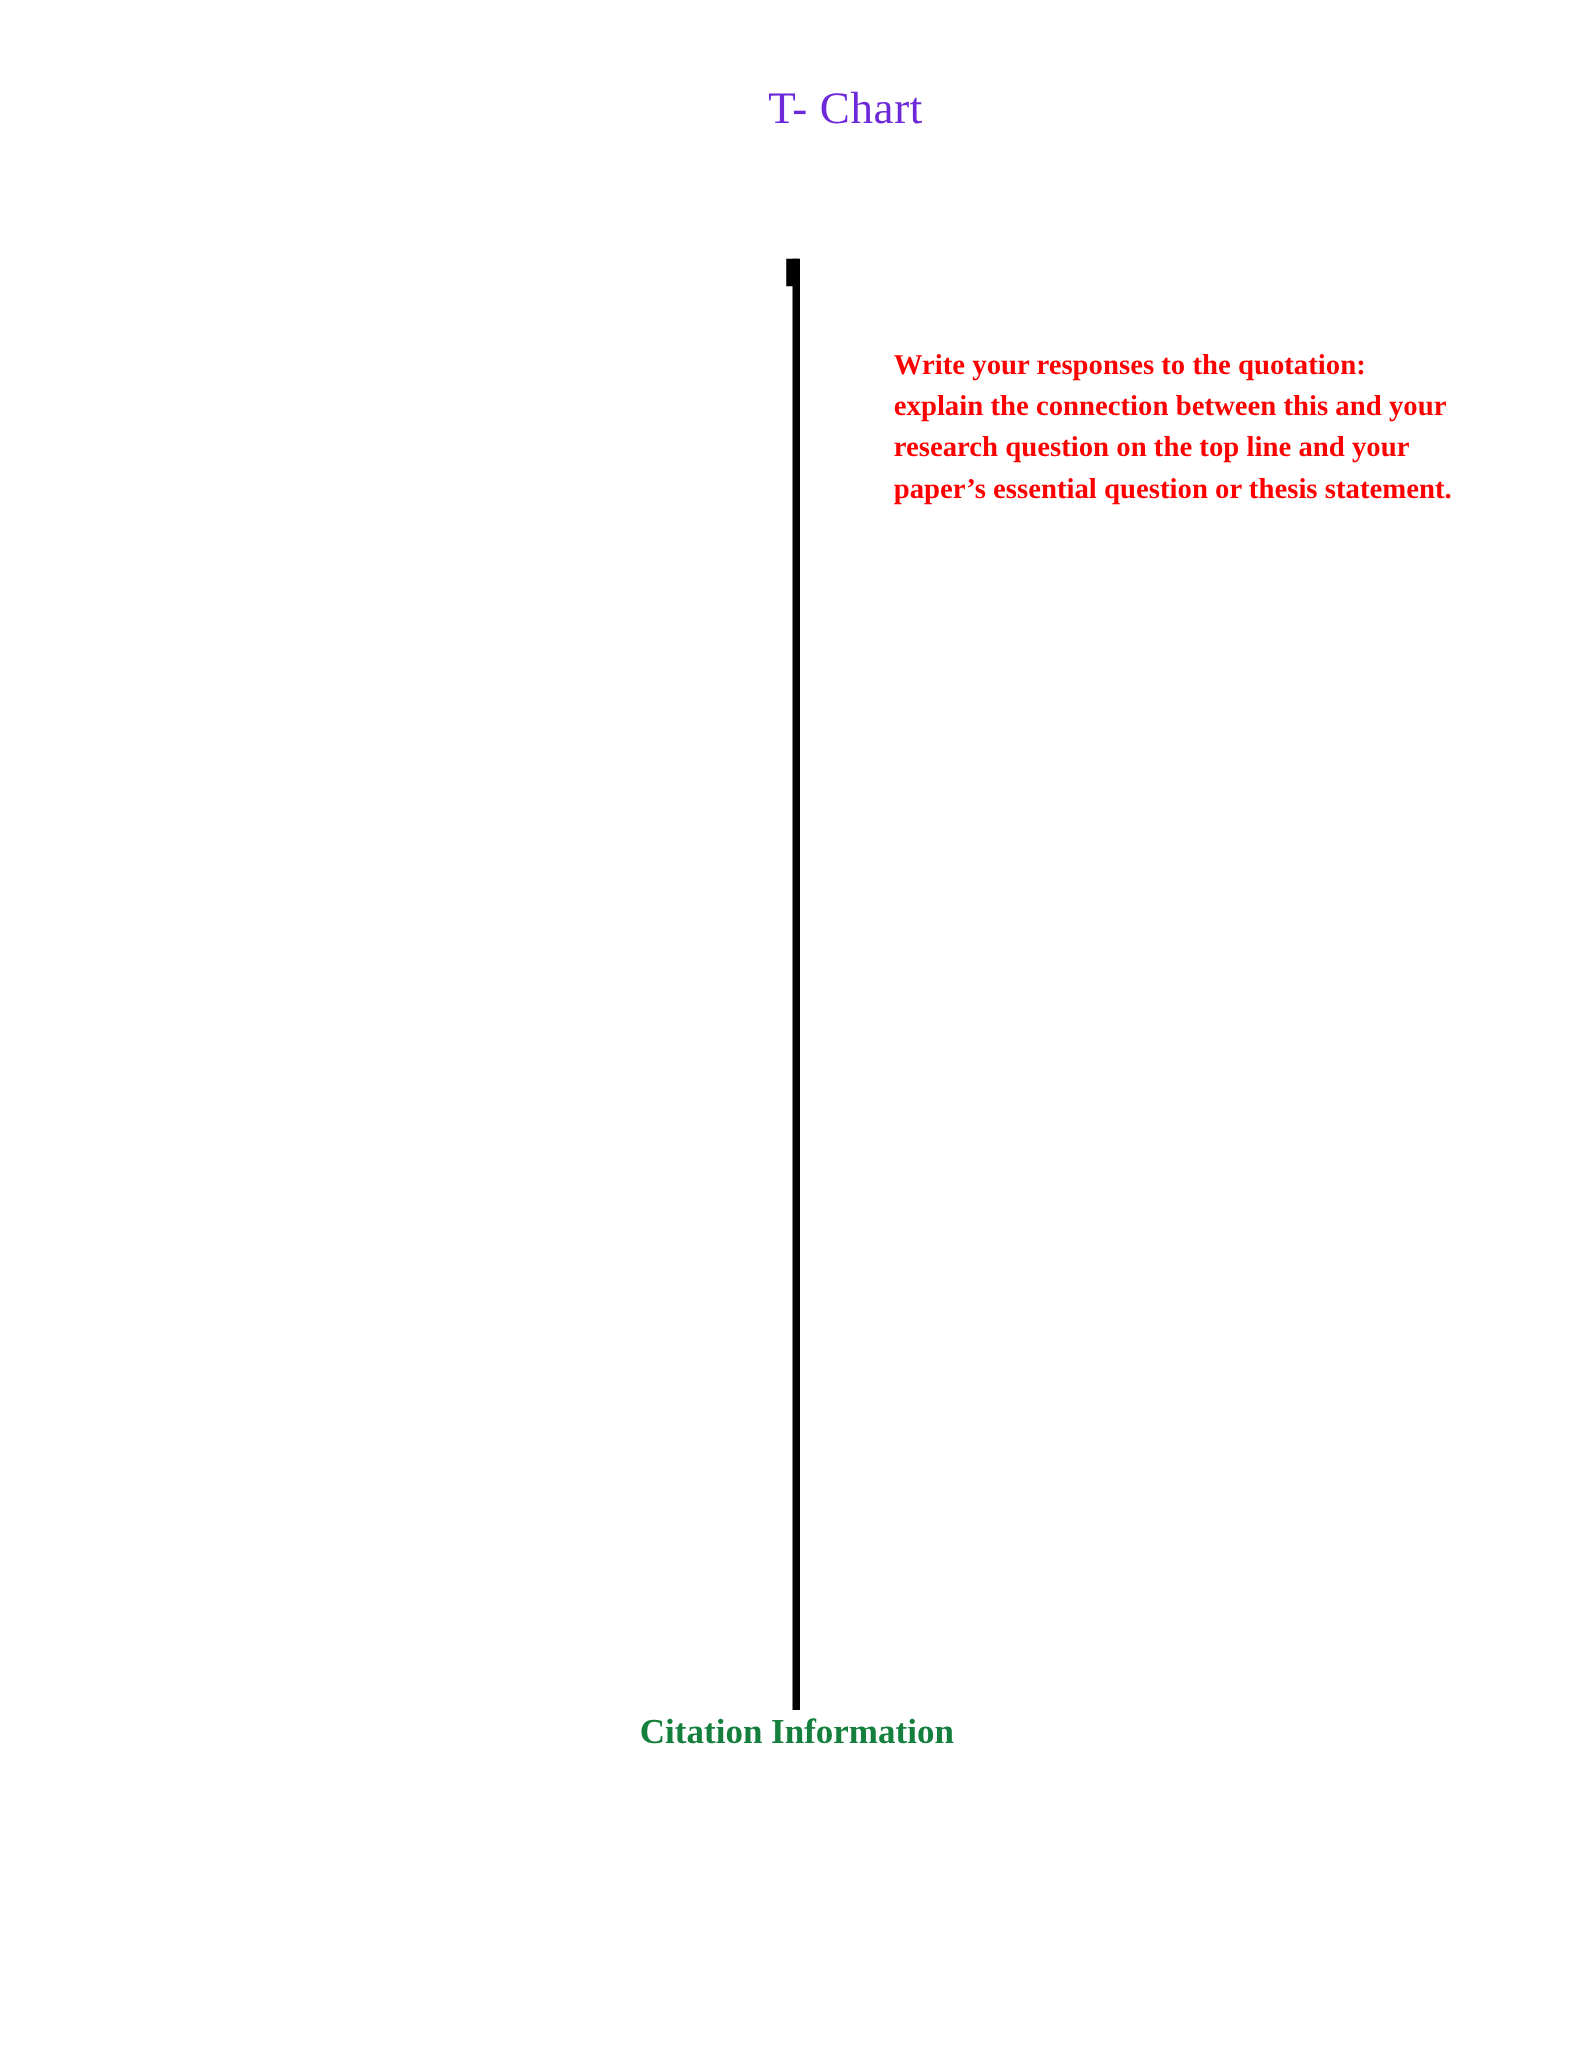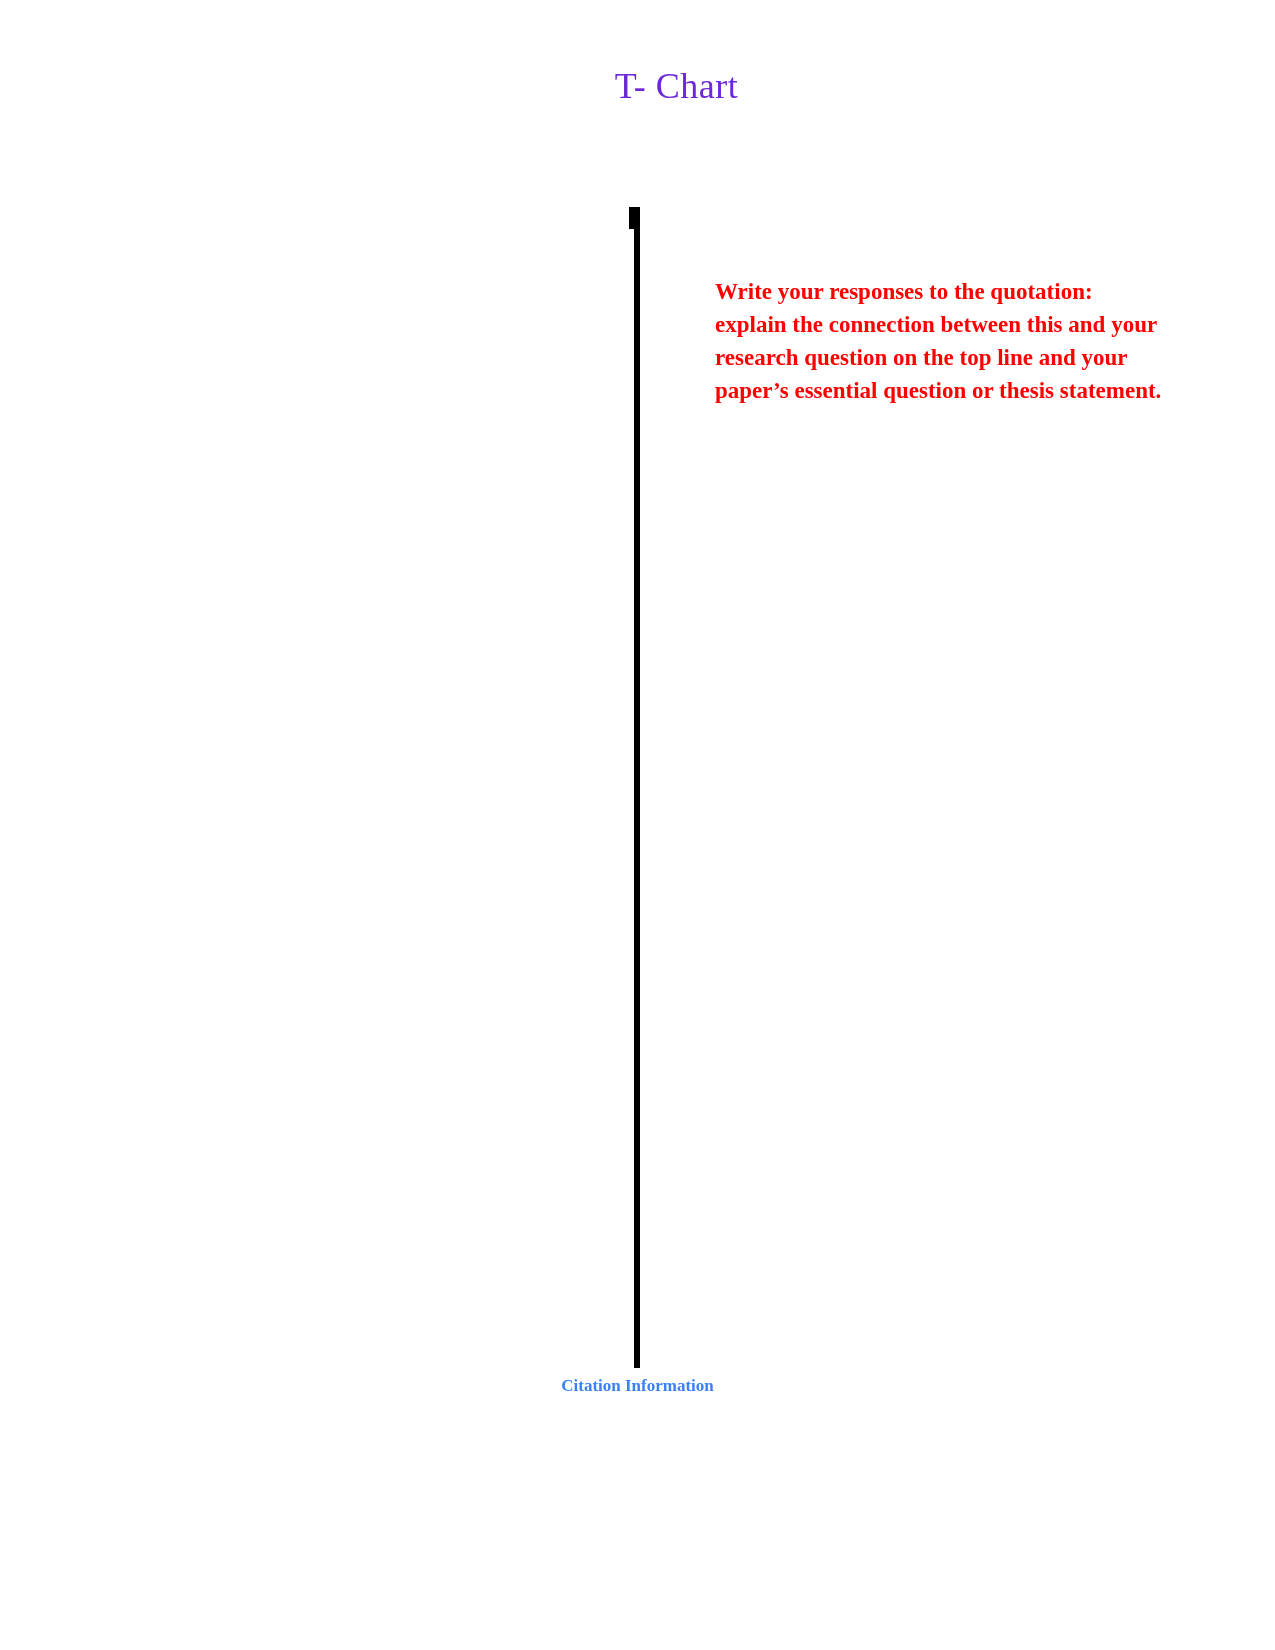--- a/index.html
+++ b/index.html
@@ -102,24 +102,24 @@
     background: transparent;
   }
   .col-area.left { left: 20px;  width: 610px; }
   .col-area.right { left: 644px; width: 616px; }
   .citation {
     position: absolute;
     top: 1370px;
     left: 0;
     width: 1275px;
     text-align: center;
-    font-size: 17px;
+    font-size: 28px;
     line-height: 32px;
     font-weight: bold;
-    color: #3b82f6;
+    color: #15803d;
   }
   .citation-area {
     position: absolute;
     left: 20px;
     top: 1404px;
     width: 1235px;
     height: 220px;
     background: transparent;
   }
 </style>

